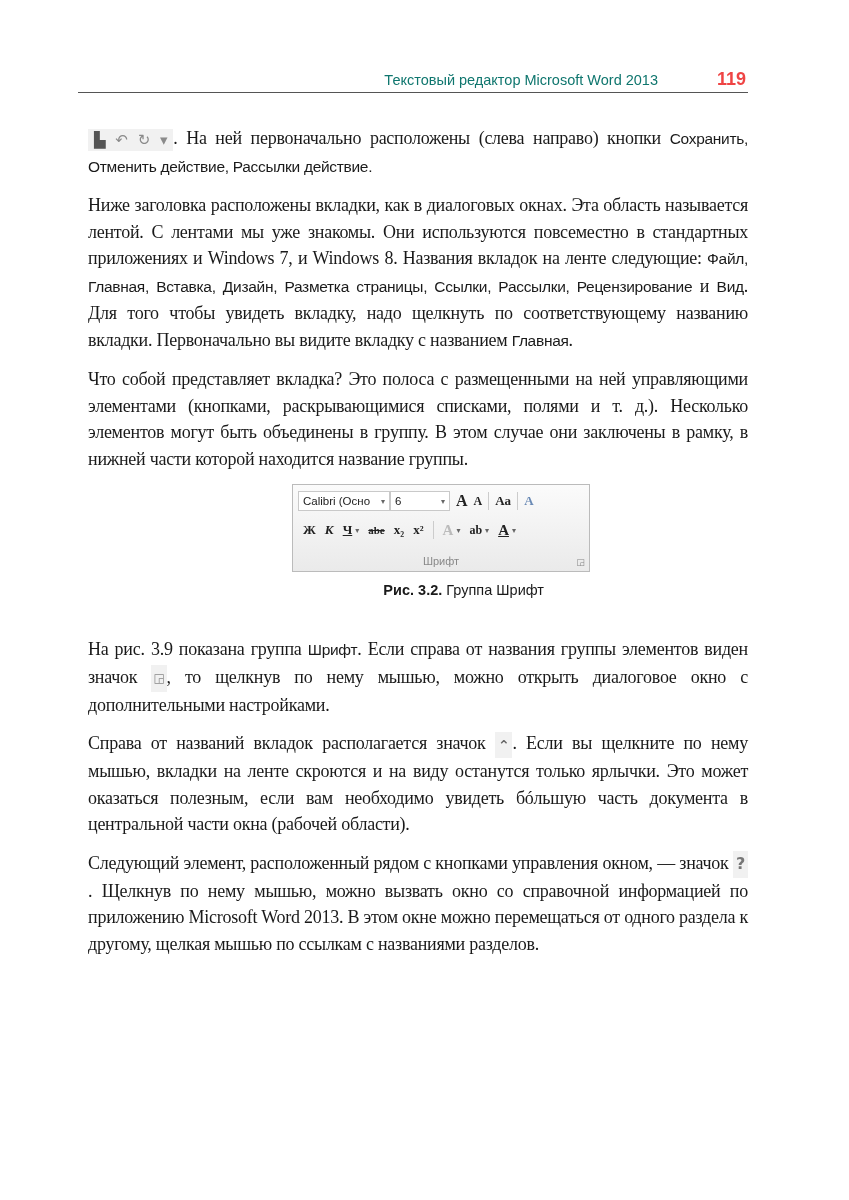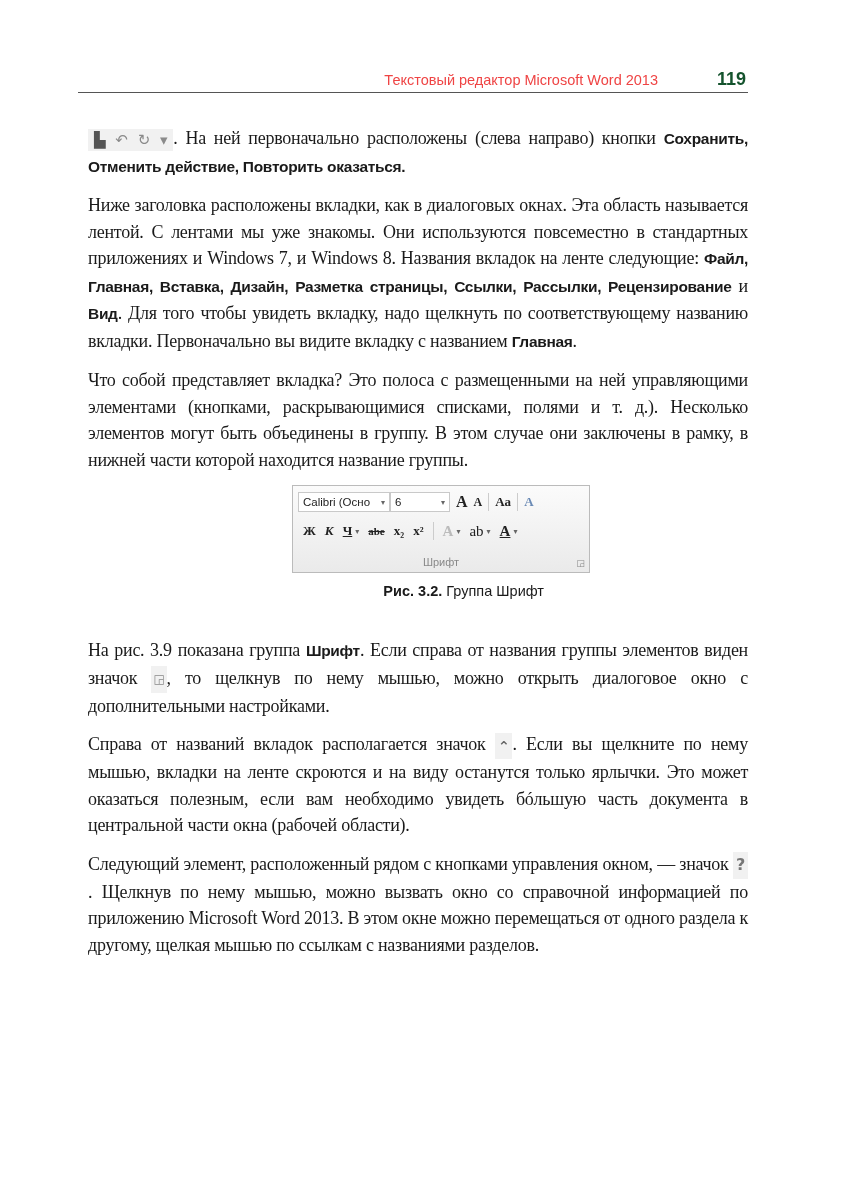--- a/index.html
+++ b/index.html
@@ -1,22 +1,22 @@
 <!DOCTYPE html>
 <html><head>
 <meta charset="utf-8">
 <style>
   html,body{margin:0;padding:0;background:#fff;}
   body{width:849px;height:1200px;position:relative;overflow:hidden;font-family:"Liberation Serif",serif;color:#1a1a1a;}
   .header{position:absolute;left:78px;top:68px;width:670px;height:24px;border-bottom:1.5px solid #555;}
-  .header .title{position:absolute;right:90px;top:4px;font-family:"Liberation Sans",sans-serif;font-size:14.5px;color:#ef4444;}
-  .header .pnum{position:absolute;right:2px;top:1px;font-family:"Liberation Sans",sans-serif;font-size:18px;font-weight:bold;color:#14532d;}
+  .header .title{position:absolute;right:90px;top:4px;font-family:"Liberation Sans",sans-serif;font-size:14.5px;color:#0f766e;}
+  .header .pnum{position:absolute;right:2px;top:1px;font-family:"Liberation Sans",sans-serif;font-size:18px;font-weight:bold;color:#ef4444;}
   .body{position:absolute;left:88px;top:125px;width:660px;}
   p{margin:0 0 12px 0;font-size:18px;line-height:26.5px;text-align:justify;letter-spacing:-0.25px;}
-  .sans{font-family:"Liberation Sans",sans-serif;font-size:15.5px;letter-spacing:-0.3px;font-weight:bold;}
+  .sans{font-family:"Liberation Sans",sans-serif;font-size:15.5px;letter-spacing:-0.3px;}
   .ic{display:inline-block;vertical-align:middle;background:#f1f1f1;color:#8a8a8a;font-family:"DejaVu Sans",sans-serif;}
   .qat{display:inline-flex;align-items:center;gap:10px;padding:0 6px;height:22px;font-size:15px;}
   .qat .save{color:#555;}
   .figure{margin:5px auto 0 auto;width:252px;}
   .ribbon{width:296px;height:86px;border:1px solid #bbb;background:linear-gradient(#fbfbfb,#eaeaea);position:relative;font-family:"Liberation Sans",sans-serif;}
   .row1{position:absolute;left:5px;top:6px;display:flex;align-items:center;gap:6px;}
   .sel{height:20px;border:1px solid #c9c9c9;background:#fff;font-size:11.5px;display:flex;align-items:center;justify-content:space-between;padding:0 4px;box-sizing:border-box;color:#222;}
   .sel .arr{font-size:8px;color:#666;margin-left:6px;}
   .btn{font-size:13px;color:#222;font-family:"Liberation Serif",serif;font-weight:bold;}
   .sep{width:1px;height:18px;background:#ccc;}
@@ -36,21 +36,21 @@
   <span class="pnum">119</span>
 </div>
 
 <div class="body">
   <p>
     <span class="ic qat">
         <span class="save">▙</span>
         <span>↶</span>
         <span>↻</span>
         <span>▾</span>
-      </span><span>. На ней первоначально расположены (слева направо) кнопки </span><span class="sans">Сохранить</span><span class="sans">, </span><span class="sans">Отменить действие</span><span class="sans">, </span><span class="sans">Повторить оказаться</span><span class="sans">.</span>
+      </span><span>. На ней первоначально расположены (слева направо) кнопки </span><span class="sans">Сохранить</span><span class="sans">, </span><span class="sans">Отменить действие</span><span class="sans">, </span><span class="sans">Рассылки действие</span><span class="sans">.</span>
   </p>
 
   <p>
     <span>Ниже заголовка расположены вкладки, как в диалоговых окнах. Эта область называется лентой. С лентами мы уже знакомы. Они используются повсеместно в стандартных приложениях и Windows 7, и Windows 8. Названия вкладок на ленте следующие: </span><span class="sans">Файл, Главная, Вставка, Дизайн, Разметка страницы, Ссылки, Рассылки, Рецензирование</span><span> и </span><span class="sans">Вид</span><span>. Для того чтобы увидеть вкладку, надо щелкнуть по соответствующему названию вкладки. Первоначально вы видите вкладку с названием </span><span class="sans">Главная</span><span>.</span>
   </p>
 
   <p>Что собой представляет вкладка? Это полоса с размещенными на ней управляющими элементами (кнопками, раскрывающимися списками, полями и т. д.). Несколько элементов могут быть объединены в группу. В этом случае они заключены в рамку, в нижней части которой находится название группы.</p>
 
   <div class="figure">
     <div class="ribbon">
@@ -74,21 +74,21 @@
         <span>Ж</span>
         <span style="font-style:italic;">К</span>
         <span style="text-decoration:underline;">Ч</span>
         <span class="dd">▾</span>
         <span style="text-decoration:line-through;font-size:11px;">abe</span>
         <span>x₂</span>
         <span>x²</span>
         <span class="sep"></span>
         <span style="color:#bbb;font-size:15px;">A</span>
         <span class="dd">▾</span>
-        <span style="font-size:15px;font-weight:normal;">ab</span>
+        <span style="font-size:12px;font-weight:bold;">ab</span>
         <span class="dd">▾</span>
         <span style="text-decoration:underline;font-size:15px;">A</span>
         <span class="dd">▾</span>
       </div>
       <div class="glabel">Шрифт</div>
       <div class="launcher">◲</div>
     </div>
     <div class="caption"><b>Рис. 3.2.</b><span> Группа Шрифт</span></div>
   </div>
 

